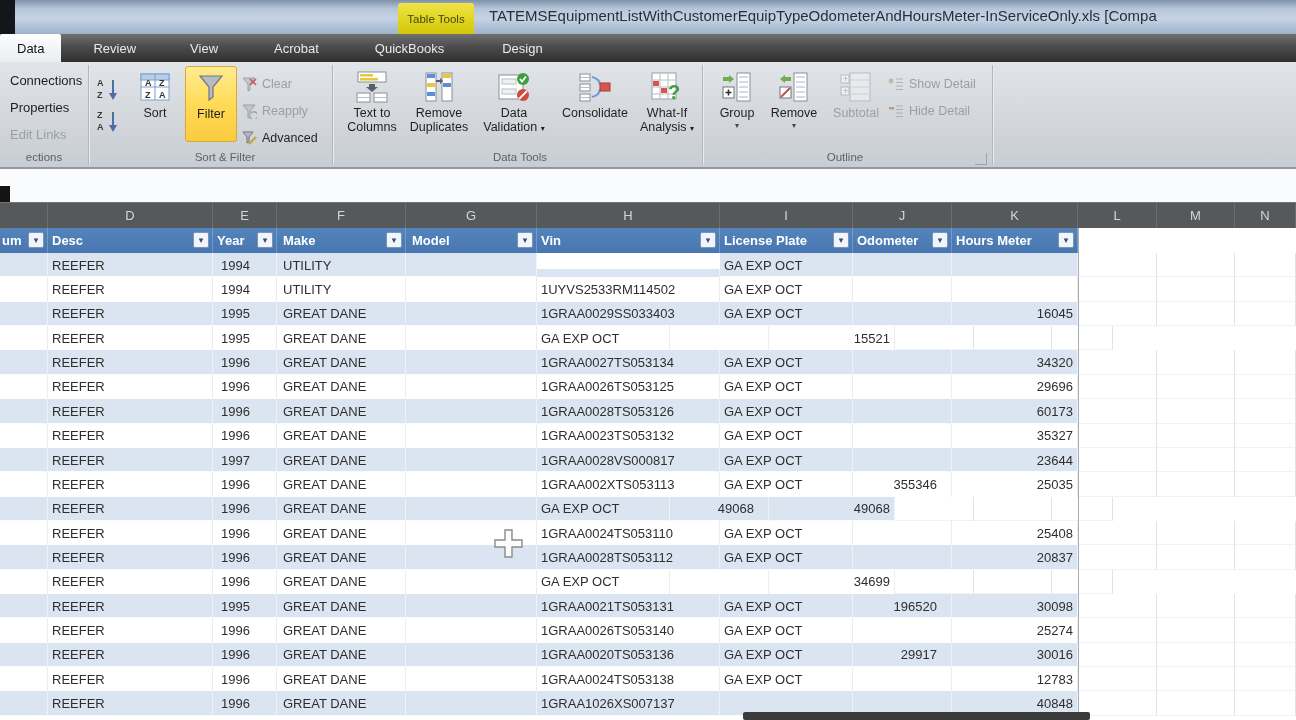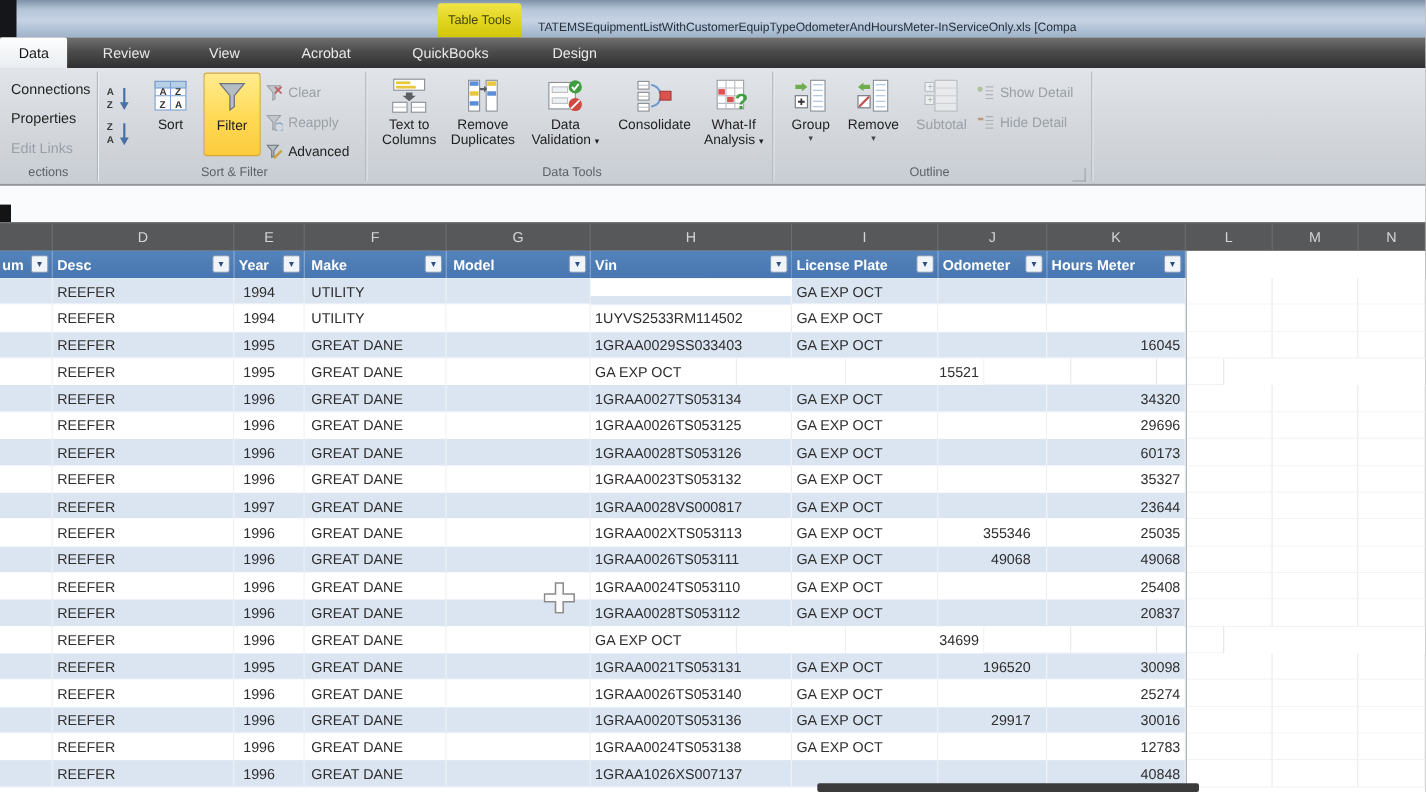--- a/index.html
+++ b/index.html
@@ -7,21 +7,21 @@
           font-family:"Liberation Sans","DejaVu Sans",sans-serif;}
   .abs{position:absolute;}
 
   
   .titlebar{left:0;top:0;width:1296px;height:34px;
     background:linear-gradient(180deg,#7d91a7 0%,#b5c5d8 25%,#c5d3e4 55%,#9db2c9 100%);}
   .titlebar-dark-edge{left:0;top:0;width:15px;height:34px;background:#15161a;}
   .context-tab{left:398px;top:3px;width:76px;height:31px;border-radius:3px 3px 0 0;
     background:linear-gradient(180deg,#f1e448 0%,#e0d41f 55%,#d2c709 100%);
     color:#45450f;font-size:11.5px;display:flex;align-items:center;justify-content:center;}
-  .title-text{left:489px;top:19px;font-size:11px;color:#25303d;white-space:nowrap;}
+  .title-text{left:489px;top:7px;font-size:15px;color:#25303d;white-space:nowrap;}
 
   
   .tabrow{left:0;top:34px;width:1296px;height:28px;display:flex;align-items:stretch;
     background:linear-gradient(180deg,#707070 0%,#4c4c4c 45%,#2f2f2f 100%);}
   .tab{color:#e9e9e9;font-size:13px;display:flex;align-items:center;padding:0 14px;cursor:default;}
   .tab.active{background:linear-gradient(#fdfdfd,#e9edf1);color:#151515;border-radius:2px 2px 0 0;padding:0 17px;}
   .ml18{margin-left:18px}.ml26{margin-left:26px}.ml28{margin-left:28px}.ml30{margin-left:30px}
 
   
   .ribbon{left:0;top:62px;width:1296px;height:107px;
@@ -165,21 +165,21 @@
       </svg>
       <span>Reapply</span>
     </div>
     <div class="stack-btn" style="left:242px;top:67px">
       <svg width="15" height="15" viewBox="0 0 15 15">
         <polygon points="1,1 11,1 7,6 7,11 5,12 5,6" fill="#b6bcc4" stroke="#70767e"></polygon>
         <line x1="7" y1="13" x2="14" y2="6" stroke="#caa238" stroke-width="2.2"></line>
       </svg>
       <span>Advanced</span>
     </div>
-    <div class="group-label" style="left:110px;width:206px">Sort &amp; Filter</div>
+    <div class="group-label" style="left:122px;width:206px">Sort &amp; Filter</div>
 
     <div class="big-btn" style="left:339px;width:66px">
       <span class="ic">
         <svg width="34" height="32" viewBox="0 0 34 32">
           <rect x="3" y="1" width="28" height="10" fill="#fff" stroke="#8a8f96"></rect>
           <rect x="5" y="3" width="13" height="2.5" fill="#e8c63e"></rect>
           <rect x="5" y="7" width="18" height="2.5" fill="#e8c63e"></rect>
           <polygon points="14,13 20,13 20,16 23,16 17,21 11,16 14,16" fill="#5a5f66"></polygon>
           <rect x="2" y="22" width="13" height="9" fill="#fff" stroke="#8a8f96"></rect>
           <rect x="19" y="22" width="13" height="9" fill="#fff" stroke="#8a8f96"></rect>
@@ -529,21 +529,20 @@
         <div class="cell outside" style="width: 79px;"></div>
         <div class="cell outside" style="width: 78px;"></div>
         <div class="cell outside" style="width: 61px;"></div>
       </div>
       <div class="row banded">
         <div class="cell in al" style="width: 48px; padding-left: 2px;"></div>
         <div class="cell in al" style="width: 165px; padding-left: 4px;">REEFER</div>
         <div class="cell in ar" style="width: 64px; padding-right: 26px;">1996</div>
         <div class="cell in al" style="width: 129px; padding-left: 6px;">GREAT DANE</div>
         <div class="cell in al" style="width: 131px; padding-left: 6px;"></div>
-        <div class="cell in al" style="width: 183px; padding-left: 4px;">1GRAA0026TS053111</div>
         <div class="cell in al" style="width: 133px; padding-left: 4px;">GA EXP OCT</div>
         <div class="cell in ar" style="width: 99px; padding-right: 14px;">49068</div>
         <div class="cell in ar" style="width: 126px; padding-right: 4px;">49068</div>
         <div class="cell outside" style="width: 79px;"></div>
         <div class="cell outside" style="width: 78px;"></div>
         <div class="cell outside" style="width: 61px;"></div>
       </div>
       <div class="row plain">
         <div class="cell in al" style="width: 48px; padding-left: 2px;"></div>
         <div class="cell in al" style="width: 165px; padding-left: 4px;">REEFER</div>

